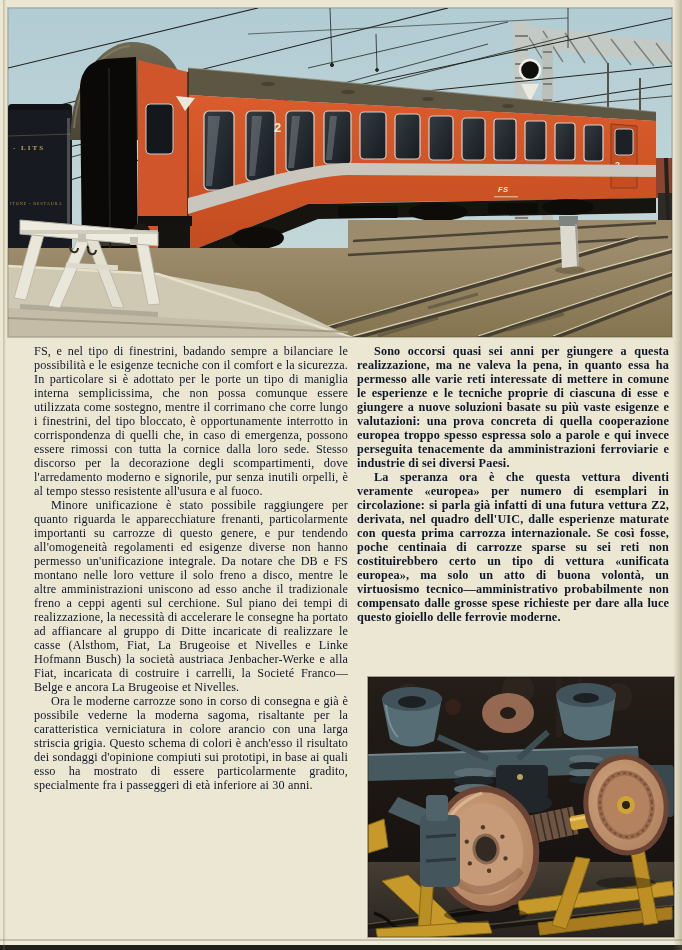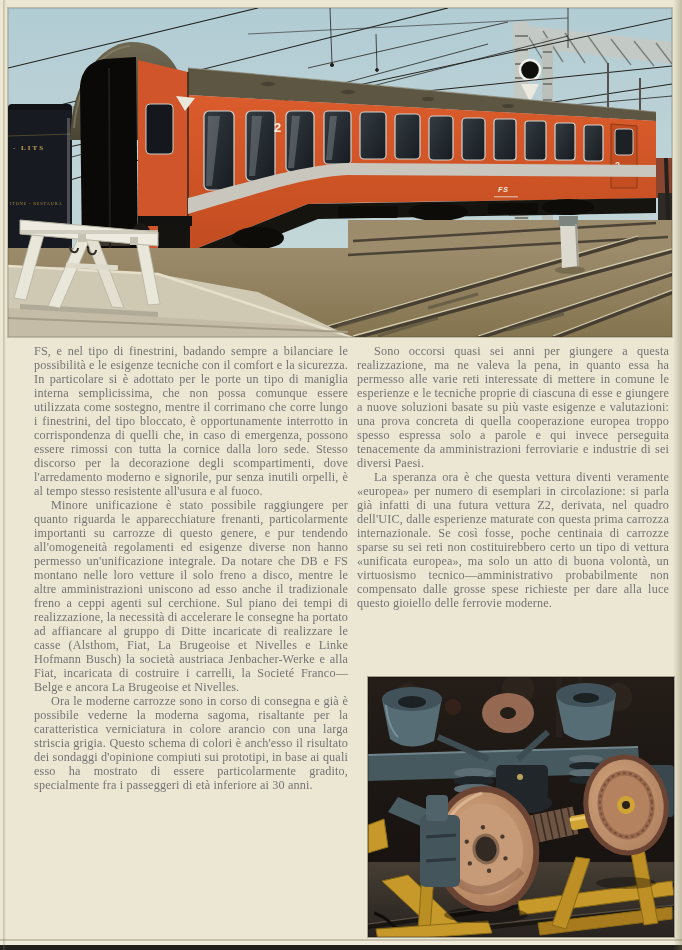--- a/index.html
+++ b/index.html
@@ -5,24 +5,24 @@
   html,body{margin:0;padding:0;background:#8d8873;}
   .page{position:relative;width:682px;height:950px;background:var(--page_bg,#ebe7d3);overflow:hidden;
         font-family:"Liberation Serif", serif;}
   .page::before{content:"";position:absolute;left:3px;top:0;bottom:0;width:3px;
         background:linear-gradient(90deg,rgba(120,110,80,.35),rgba(120,110,80,0));pointer-events:none;z-index:9;}
   .page::after{content:"";position:absolute;right:0;top:0;bottom:0;width:9px;
         background:linear-gradient(270deg,rgba(125,115,85,.38),rgba(125,115,85,0));pointer-events:none;z-index:9;}
   .photo-top{position:absolute;left:8px;top:8px;width:664px;height:329px;margin:0;box-shadow:0 0 0 1px rgba(60,50,30,.25);}
   .photo-bottom{position:absolute;left:368px;top:677px;width:306px;height:260px;margin:0;box-shadow:0 0 0 1px rgba(30,25,15,.35);}
   .photo-top svg,.photo-bottom svg{display:block;}
-  .col{position:absolute;top:344px;width:314px;font-size:12.2px;line-height:14px;color:#737373;
+  .col{position:absolute;top:344px;width:314px;font-size:12.2px;line-height:14px;color:#0f172a;
        text-align:justify;letter-spacing:.15px;}
   .col-left{left:34px;}
-  .col-right{left:357px;width:312px;}
+  .col-right{left:357px;width:312px;font-weight:bold;}
   .col p{margin:0;}
   .col p.indent{text-indent:17px;}
   .bottom-crease{position:absolute;left:0;right:0;top:939px;height:2px;background:#c6c1ab;z-index:8;}
   .bottom-lip{position:absolute;left:0;right:0;top:941px;height:4px;background:#efecdb;z-index:8;}
   .book-edge{position:absolute;left:0;right:0;top:945px;height:5px;background:#21211c;z-index:8;}
   text{user-select:none;}
   .gold1{font-family:"Liberation Serif",serif;font-weight:bold;letter-spacing:2px;fill:#c2a24e;font-size:7px;}
   .gold2{font-family:"Liberation Serif",serif;letter-spacing:.8px;fill:#a98c40;font-size:4.4px;}
   .classdigit{font-family:"Liberation Sans",sans-serif;font-weight:bold;fill:#f2efe3;}
   .fslogo{font-family:"Liberation Sans",sans-serif;font-style:italic;font-weight:bold;fill:#efece0;font-size:7.5px;letter-spacing:.5px;}

